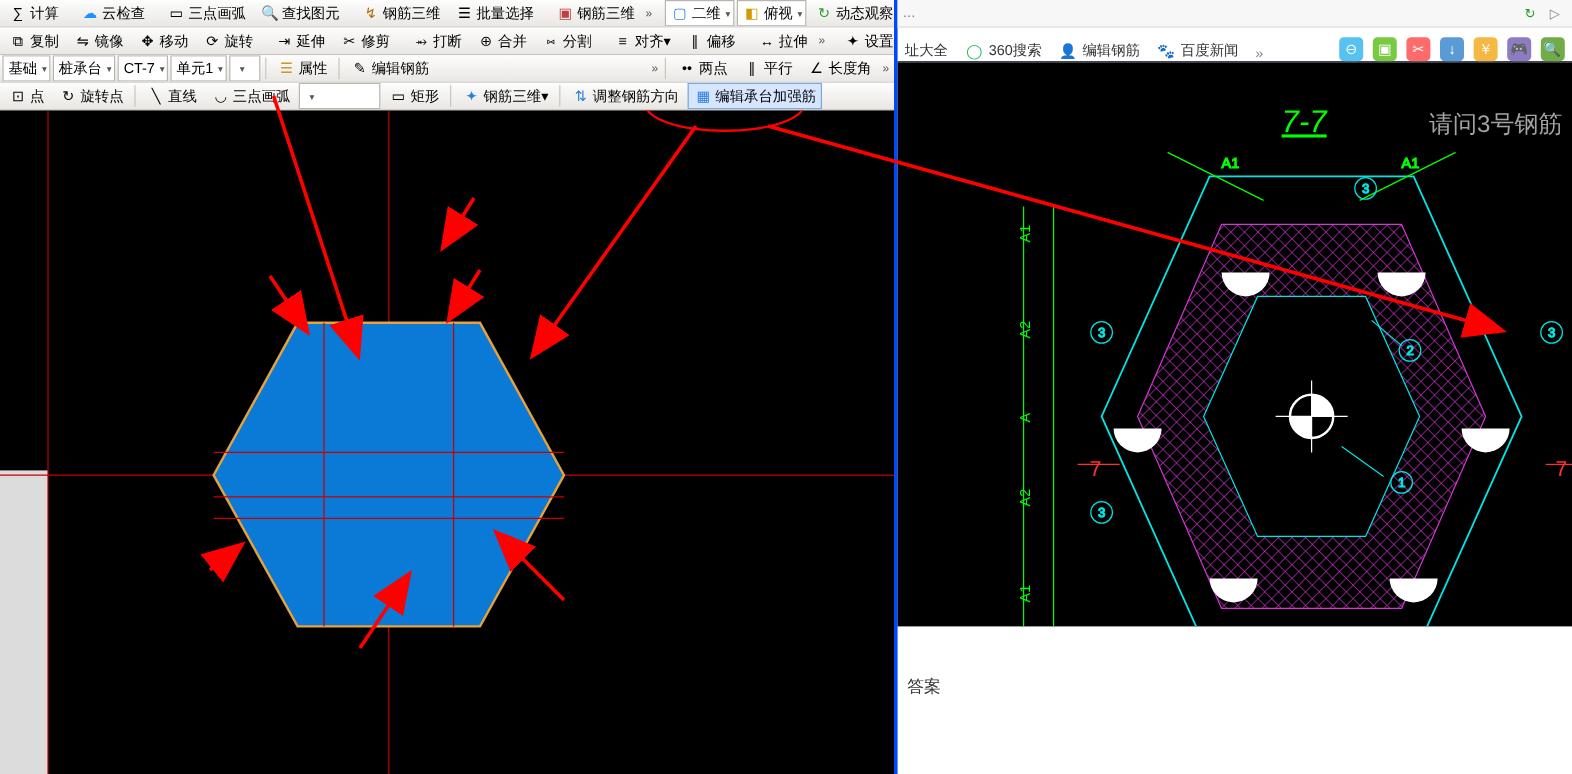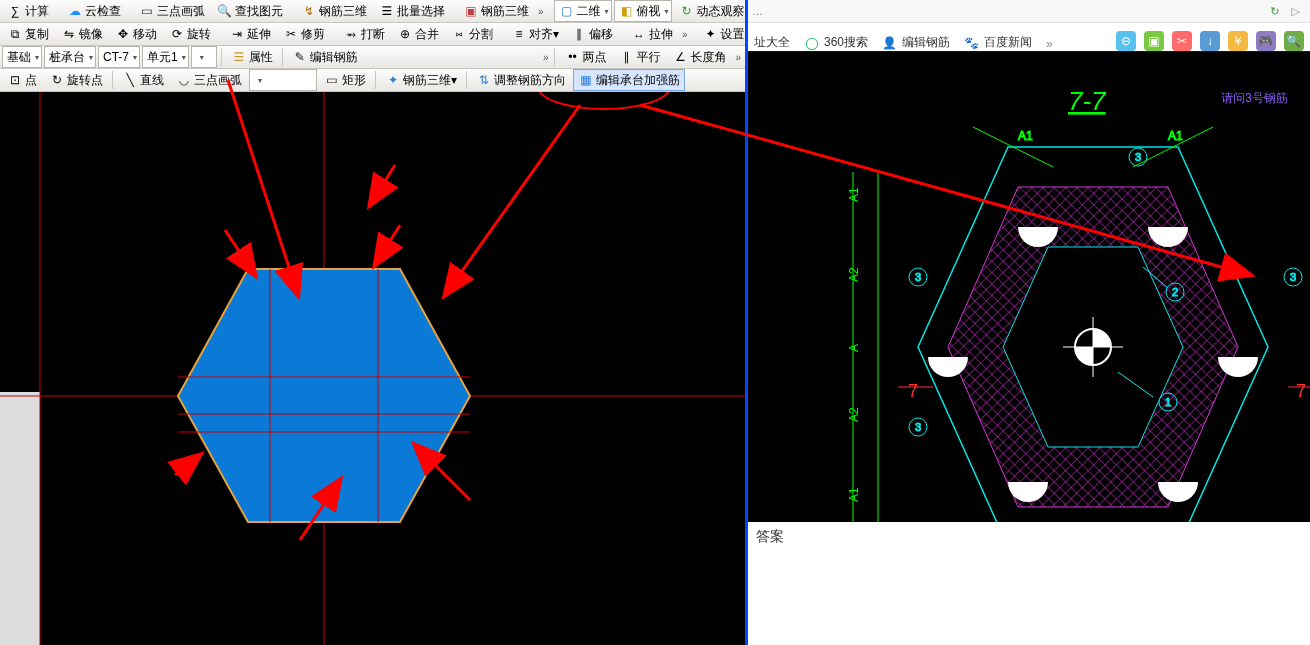--- a/index.html
+++ b/index.html
@@ -22,22 +22,22 @@
   .anno-circle{position:absolute;border:2px solid #ff0000;border-radius:50%;pointer-events:none;}
   
   .browser-top{height:22px;background:#f7f7f7;border-bottom:1px solid #ddd;display:flex;align-items:center;padding:0 4px;font-size:11px;color:#767676;}
   .browser-bar{height:28px;display:flex;align-items:flex-end;padding:0 6px;gap:14px;border-bottom:1px solid #0f172a;font-size:12px;}
   .browser-bar .bb{display:inline-flex;align-items:center;cursor:pointer;color:#333;}
   .browser-bar .bb .ico{margin-right:4px;}
   .browser-icons{margin-left:auto;display:flex;gap:8px;}
   .browser-icons .sq{width:20px;height:20px;border-radius:4px;display:inline-flex;align-items:center;justify-content:center;color:#fff;font-size:12px;}
   .cad{position:relative;height:470px;background:#000;}
   .cad svg{position:absolute;left:0;top:0;}
-  .cad .qlabel{position:absolute;right:22px;top:38px;color:#8b5cf6;font-size:12px;}
-  .below{padding:6px 8px;color:#333;font-size:14px;}
+  .cad .qlabel{position:absolute;right:8px;top:38px;color:#a3a3a3;font-size:20px;}
+  .below{padding:6px 8px;color:#333;font-size:14px;margin-top:36px;}
   
   .overlay{position:absolute;left:0;top:0;width:1310px;height:645px;pointer-events:none;}
 </style>
 </head>
 <body>
 
 <div class="app">
 
   <div class="left">
 

